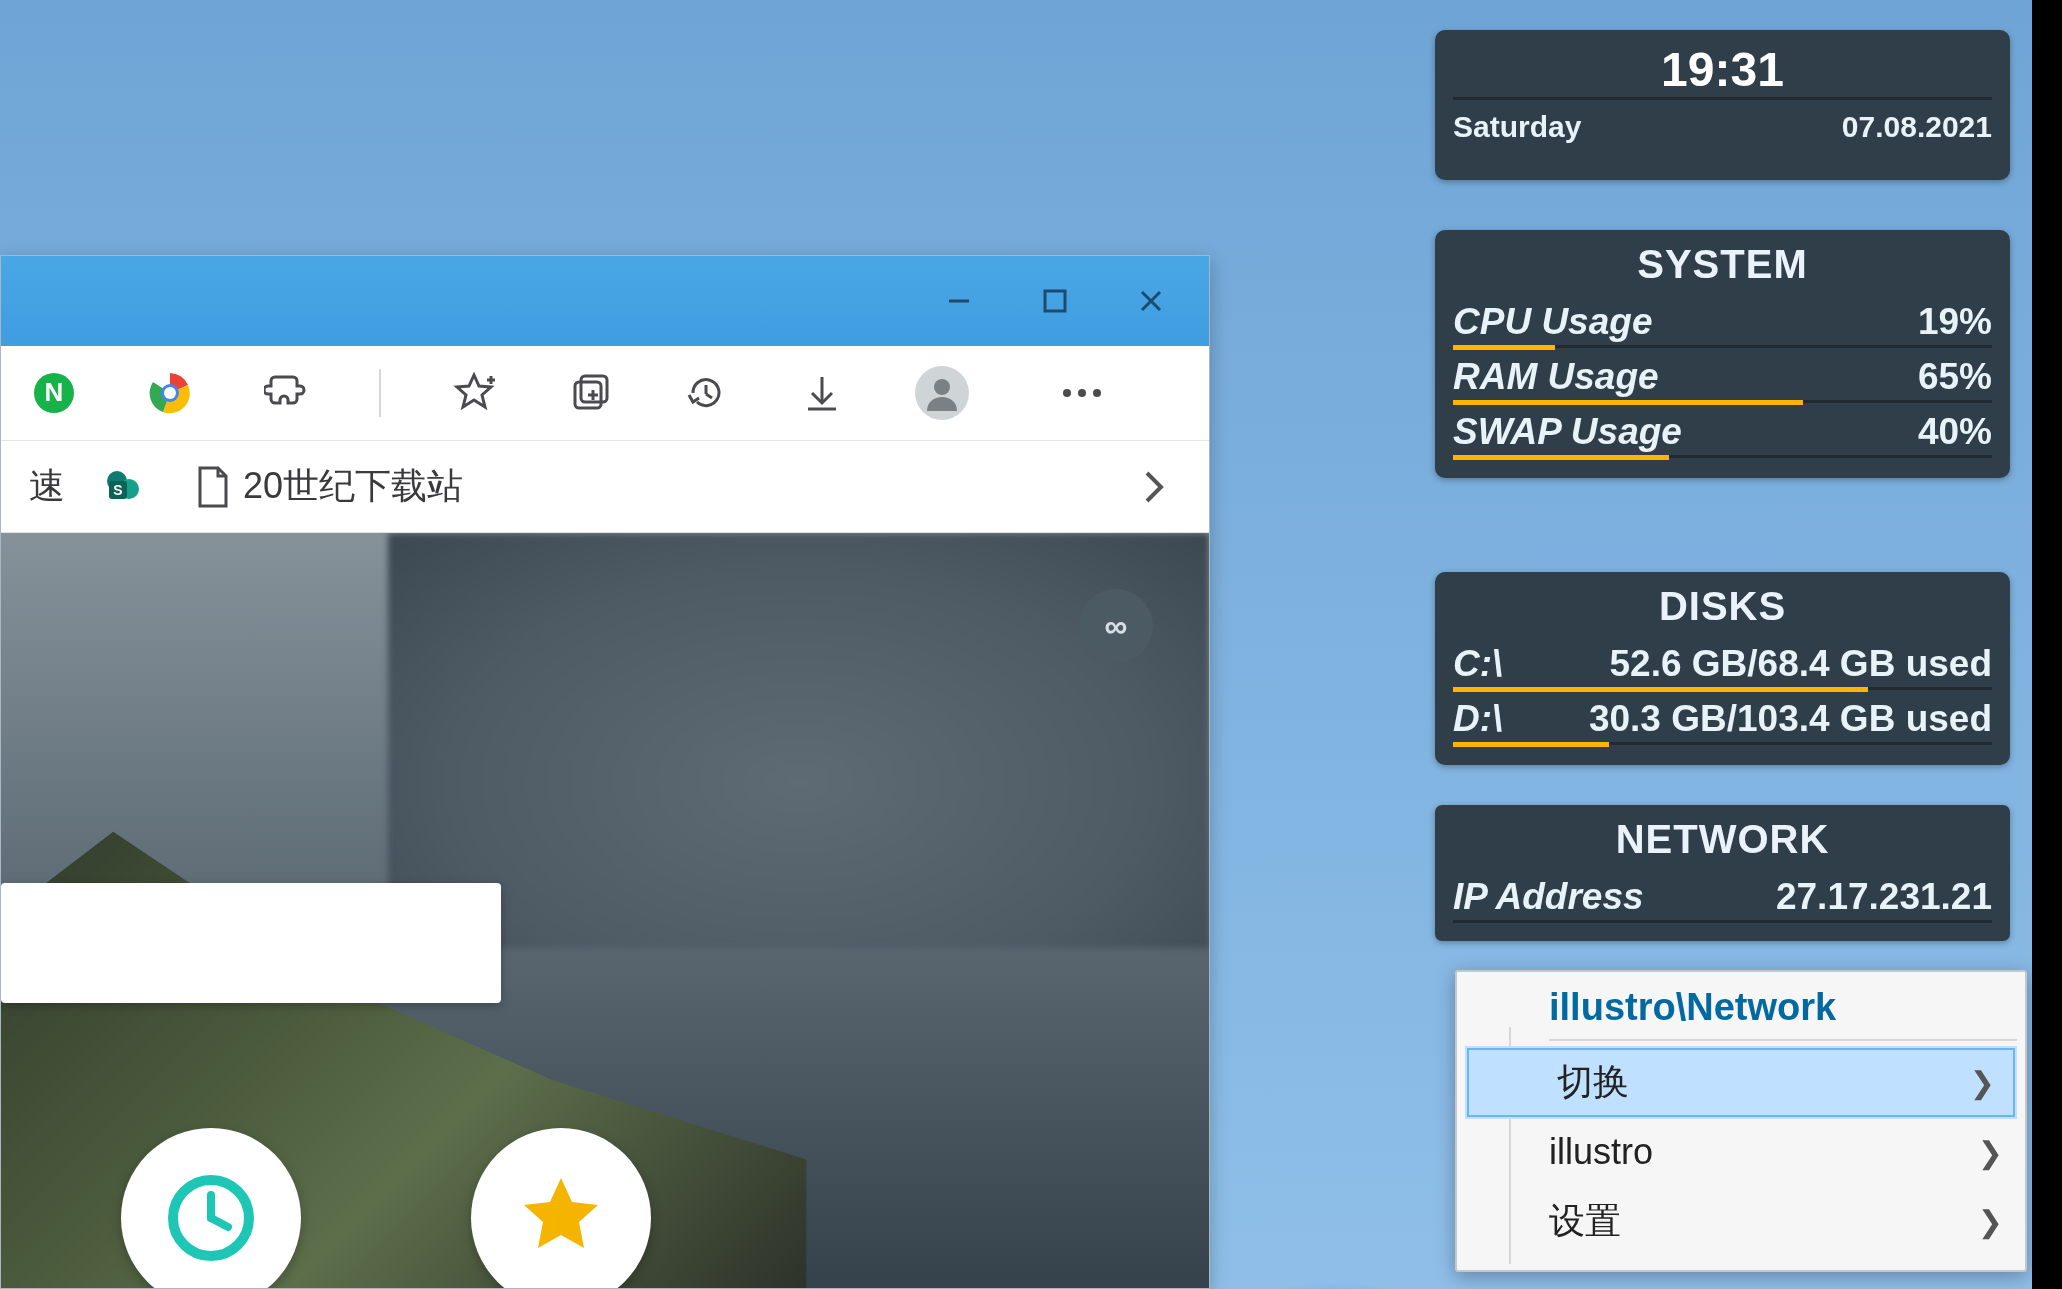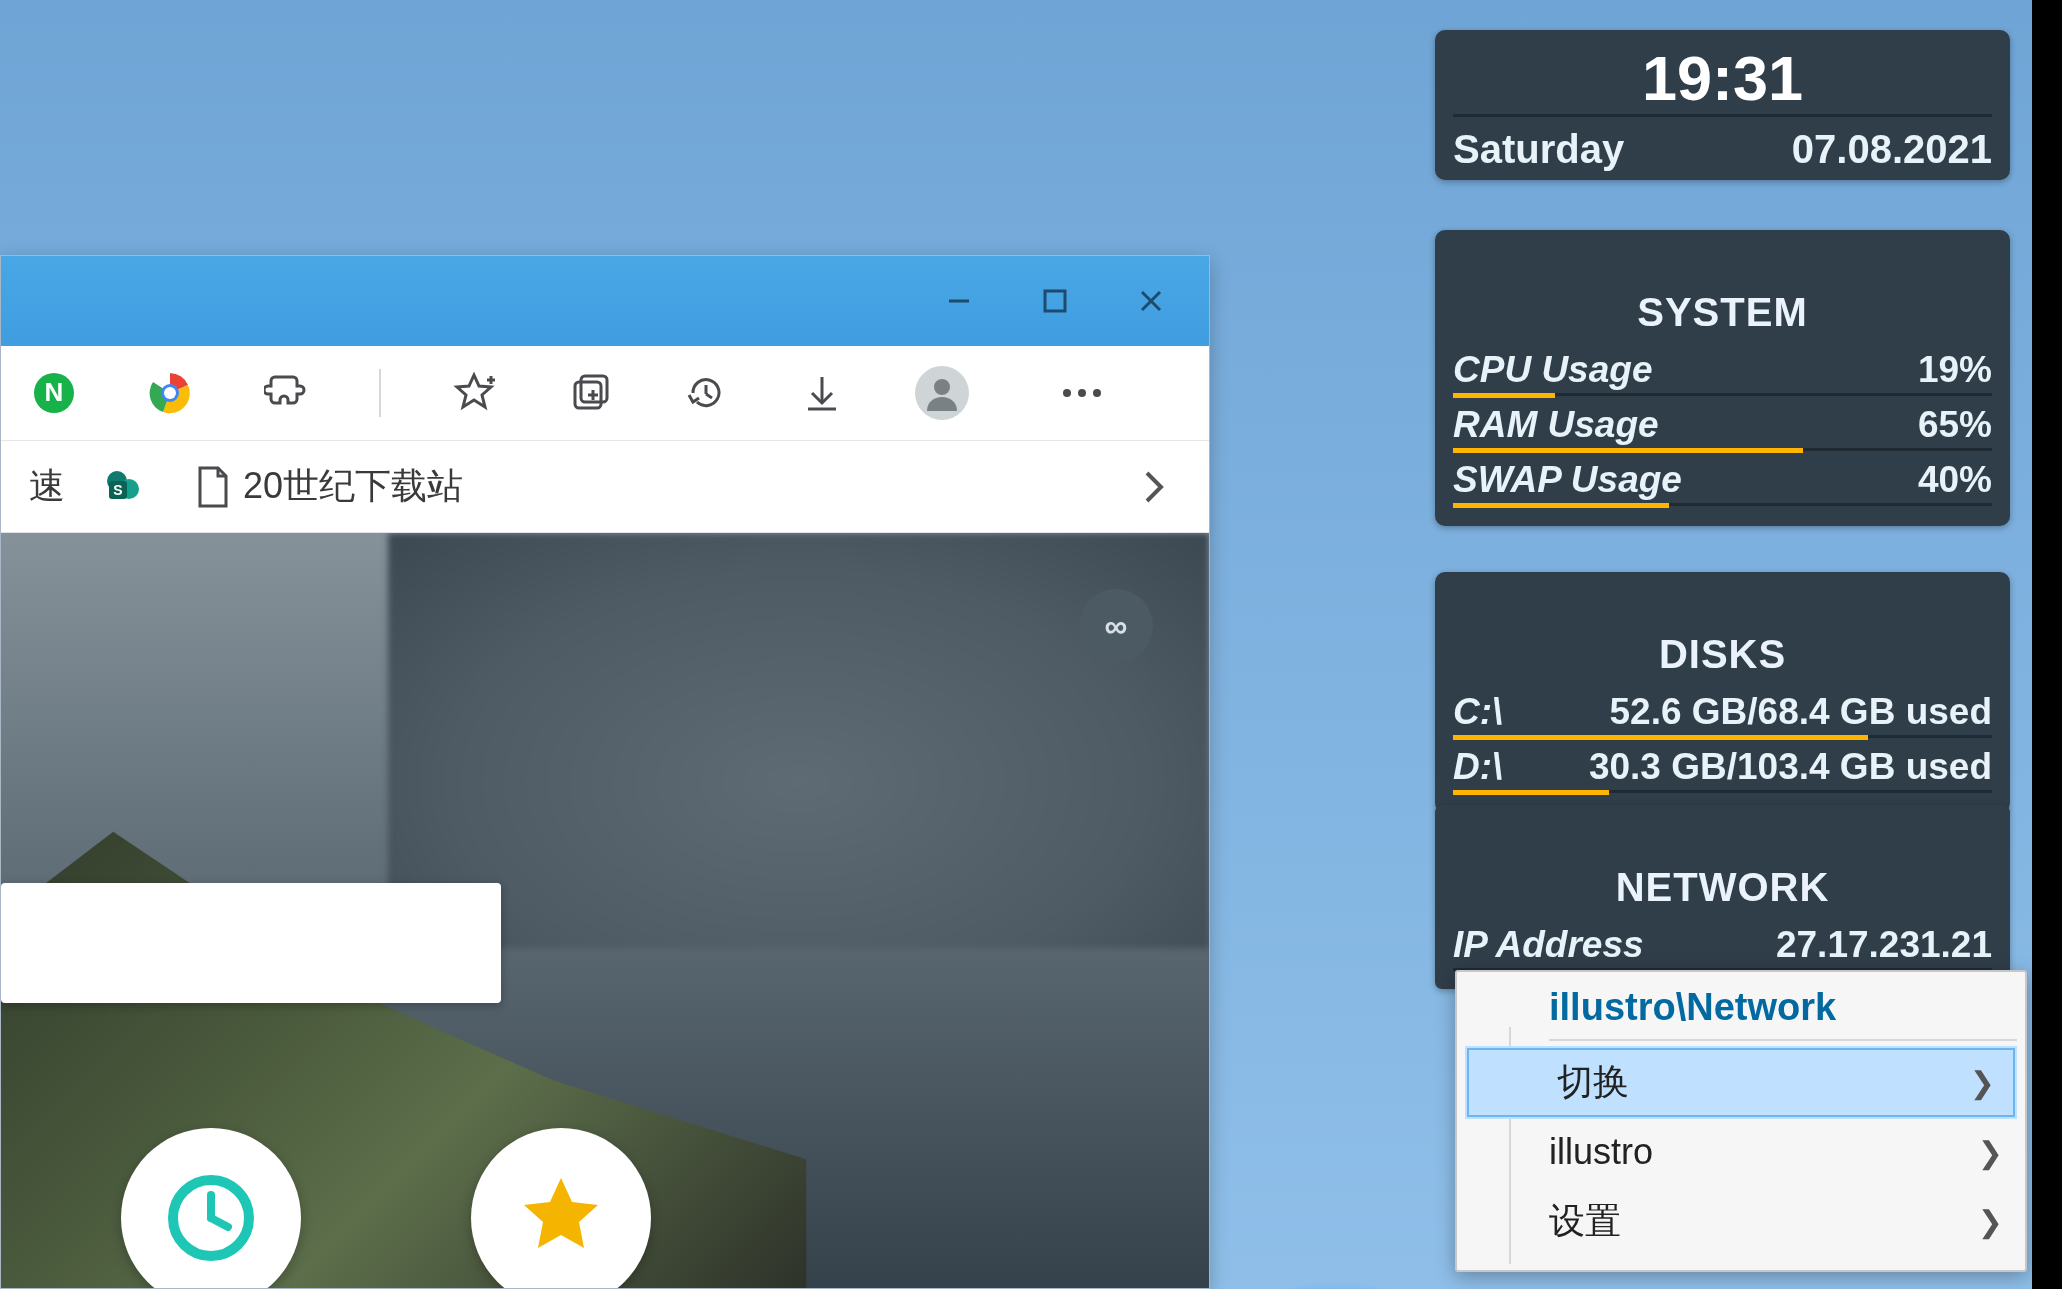--- a/index.html
+++ b/index.html
@@ -23,25 +23,24 @@
     color: #e8f2f9;
     padding: 12px 18px 18px 18px;
   }
   .widget .title {
     text-align: center;
     font-size: 40px;
     font-weight: 700;
     letter-spacing: 1px;
     color: #eaf3fb;
     margin-bottom: 8px;
-    margin-top: 48px;
   }
   .widget .big-time {
     text-align: center;
-    font-size: 63px;
+    font-size: 48px;
     font-weight: 700;
     color: #fff;
   }
   .row {
     display: flex; justify-content: space-between;
     font-size: 37px; font-weight: 700;
     padding: 6px 0 2px 0;
     border-bottom: 3px solid #202a33;
     position: relative;
   }
@@ -49,21 +48,21 @@
   .row .label { font-style: italic; }
   .row .value { font-style: normal; }
   .bar-track {
     height: 5px; background: transparent; position: relative; margin-top: -3px;
   }
   .bar-fill {
     height: 5px; background: #ffb400; position: absolute; left:0; bottom:0;
   }
   
   #w-clock { left: 1435px; top: 30px; height: 150px; }
-  #w-clock .date-row { display:flex; justify-content:space-between; font-size:40px; font-weight:700; border-top:3px solid #202a33; padding-top:10px; }
+  #w-clock .date-row { display:flex; justify-content:space-between; font-size:30px; font-weight:700; border-top:3px solid #202a33; padding-top:10px; }
   
   #w-system { left: 1435px; top: 230px; }
   
   #w-disks { left: 1435px; top: 572px; }
   
   #w-network { left: 1435px; top: 805px; border-radius: 7px; }
 
   
   .ctx {
     position: absolute;

